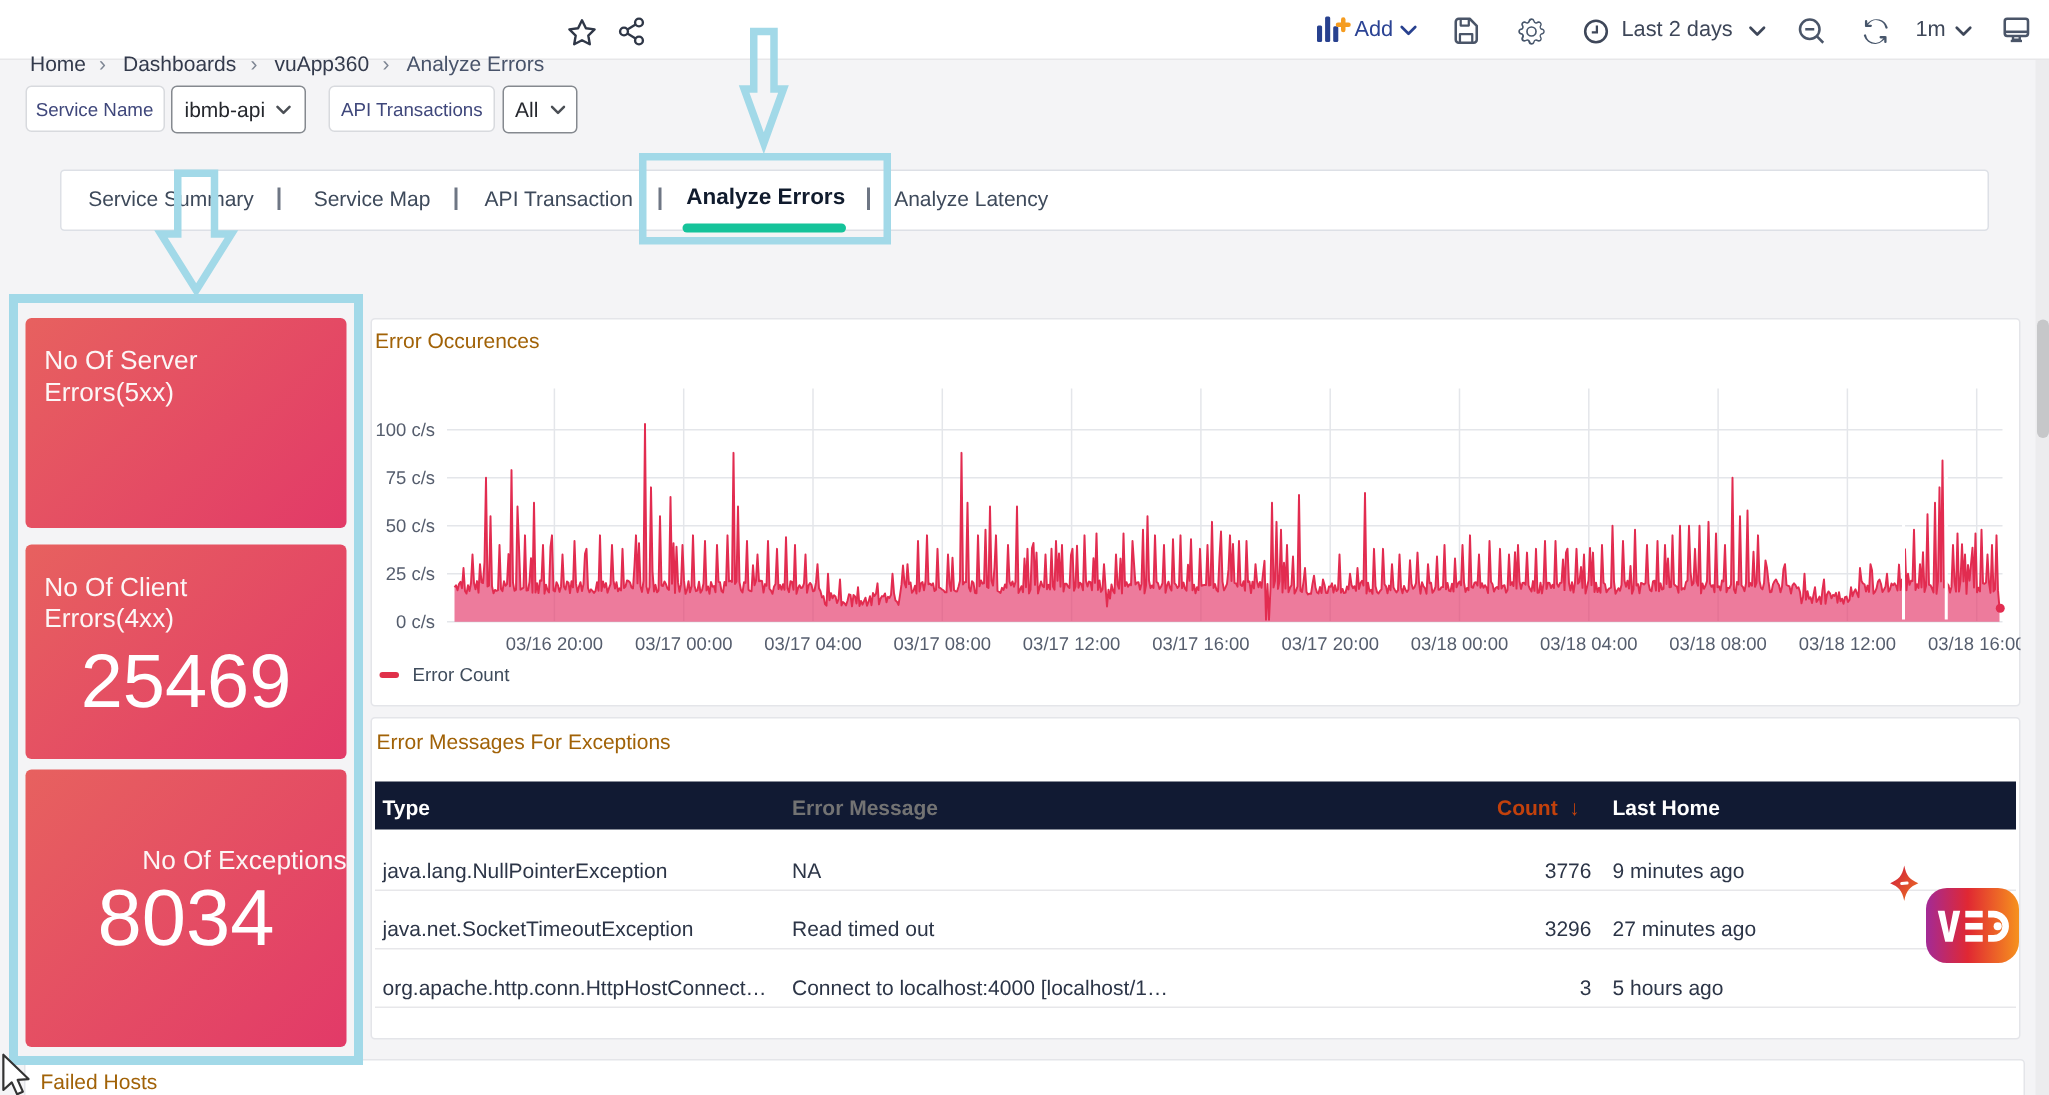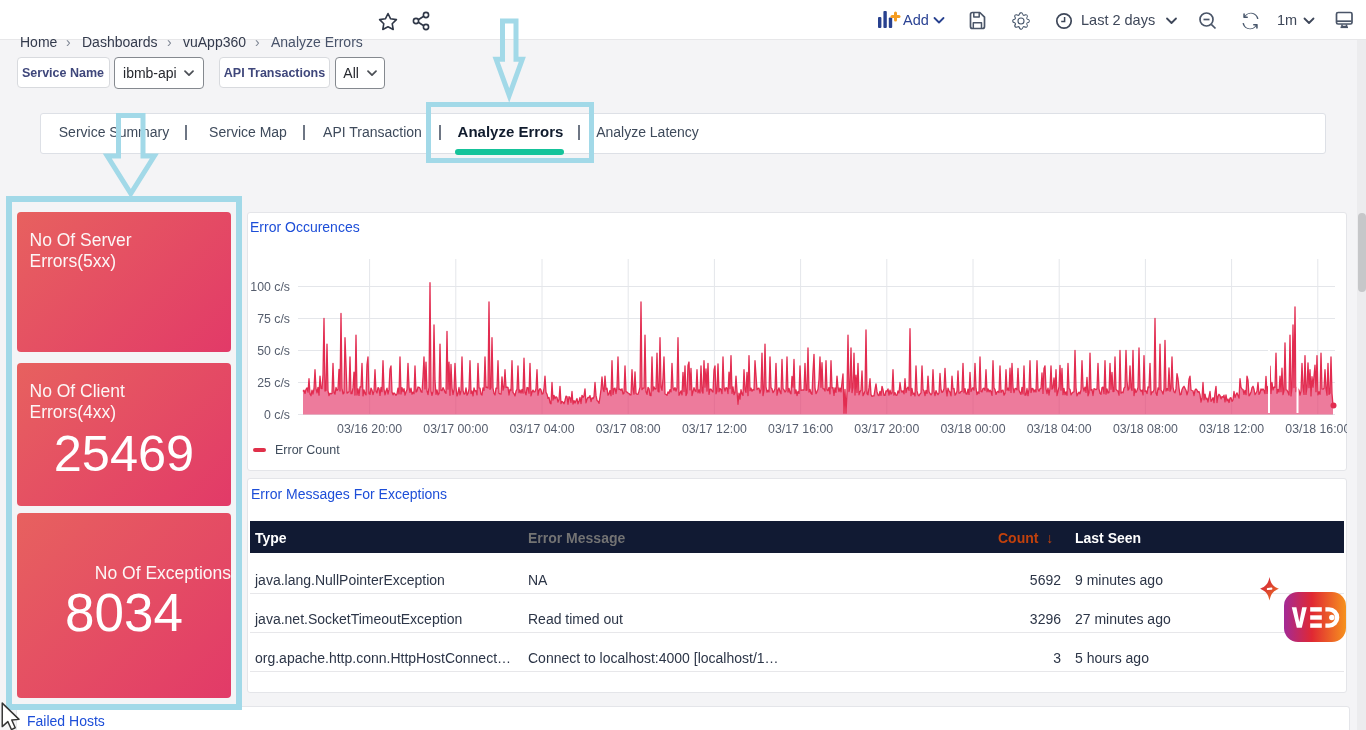--- a/index.html
+++ b/index.html
@@ -4,35 +4,35 @@
 <style>
 * { margin:0; padding:0; box-sizing:border-box; }
 html,body { width:1366px; height:730px; overflow:hidden; font-family:"Liberation Sans", sans-serif; background:#f4f4f6; }
 
 .header { position:absolute; left:0; top:0; width:1366px; height:40px; background:#fff; border-bottom:1px solid #e7e7e9; }
 .crumb { position:absolute; top:0; height:40px; line-height:40px; font-size:14px; color:#333a4c;margin-top:22px; }
 .crumb.sep { color:#7e8694; font-size:14px; }
 .addtxt { position:absolute; top:0; height:40px; line-height:41px; font-size:14.5px; color:#2b4394; }
 .toptxt { position:absolute; top:0; height:40px; line-height:41px; font-size:14.5px; color:#3e4759; }
 
-.fbtn { position:absolute; background:#fff; border:1px solid #d8dade; border-radius:4px; color:#3f477b; font-size:12.5px; text-align:center;font-weight:bold; }
+.fbtn { position:absolute; background:#fff; border:1px solid #d8dade; border-radius:4px; color:#3f477b; font-size:12.5px; text-align:center; }
 .fsel { position:absolute; background:#fff; border:1.3px solid #85898f; border-radius:4px; color:#26282e; font-size:14px; text-align:center; }
 
 .tabsbar { position:absolute; left:40px; top:113px; width:1286px; height:41px; background:#fff; border:1px solid #dde0e6; border-radius:3px; }
 .tab { position:absolute; top:113px; height:41px; line-height:38px; white-space:nowrap; font-size:14px; color:#3e4a5b; text-align:center; }
 .tab.active { font-weight:bold; color:#101b2d; font-size:15px; }
 .tabsep { position:absolute; top:125px; width:2px; height:15px; background:#6e7684; }
 .underline { position:absolute; background:#15c39a; border-radius:3px; height:5px; }
 
 .card { position:absolute; left:17px; width:214px; border-radius:4px; background:linear-gradient(135deg,#e7615f 0%,#e23a68 100%); color:#fff; }
 .cardtitle { position:absolute; left:12.5px; font-size:17.5px; line-height:20.5px; color:#fcf6f6; }
 .cardnum { position:absolute; left:0; width:100%; text-align:center; color:#fff; }
 
 .panel { position:absolute; background:#fff; border:1px solid #e4e5e9; border-radius:3px; }
-.ptitle { position:absolute; font-size:14px; color:#1d4ed8; }
+.ptitle { position:absolute; font-size:14px; color:#a16207; }
 
 .thead { position:absolute; background:#111a33; color:#fff; font-size:13.5px; font-weight:bold; }
 .tcell { position:absolute; font-size:14px; color:#2c3547; }
 .rowline { position:absolute; height:1px; background:#e7e7ea; }
 
 .annot { position:absolute; border:5px solid #a2d9e8; background:transparent; }
 svg.overlay { position:absolute; left:0; top:0; pointer-events:none; }
 
 .sbtrack { position:absolute; left:1357px; top:40px; width:9px; height:690px; background:#ececee; }
 .sbthumb { position:absolute; left:1357.5px; top:213px; width:8px; height:79px; background:#c6c7c9; border-radius:4px; }
@@ -199,25 +199,25 @@
 </svg>
 <div style="position:absolute; left:253px; top:447.5px; width:13px; height:4.5px; border-radius:2px; background:#e0304a;"></div>
 <span style="position:absolute; left:275px; top:442.5px; font-size:12.5px; color:#3f4c5c;">Error Count</span>
 
 <div class="panel" style="left:247px; top:478px; width:1100px; height:215px;"></div>
 <div class="ptitle" style="left:251px; top:486px;">Error Messages For Exceptions</div>
 <div class="thead" style="left:250px; top:521px; width:1094px; height:32px;"></div>
 <span class="tcell" style="left:255px; top:530px; color:#fff; font-weight:bold;">Type</span>
 <span class="tcell" style="left:528px; top:530px; color:#737373; font-weight:bold;">Error Message</span>
 <span class="tcell" style="left:998px; top:530px; color:#c2410c; font-weight:bold;">Count&nbsp;&nbsp;↓</span>
-<span class="tcell" style="left:1075px; top:530px; color:#fff; font-weight:bold;">Last Seen</span>
+<span class="tcell" style="left:1075px; top:530px; color:#fff; font-weight:bold;">Last Home</span>
 
 <span class="tcell" style="left:255px; top:572px;">java.lang.NullPointerException</span>
 <span class="tcell" style="left:528px; top:572px;">NA</span>
-<span class="tcell" style="left:1000px; top:572px; width:61px; text-align:right;">5692</span>
+<span class="tcell" style="left:1000px; top:572px; width:61px; text-align:right;">3776</span>
 <span class="tcell" style="left:1075px; top:572px;">9 minutes ago</span>
 <div class="rowline" style="left:250px; top:593px; width:1094px;"></div>
 
 <span class="tcell" style="left:255px; top:611px;">java.net.SocketTimeoutException</span>
 <span class="tcell" style="left:528px; top:611px;">Read timed out</span>
 <span class="tcell" style="left:1000px; top:611px; width:61px; text-align:right;">3296</span>
 <span class="tcell" style="left:1075px; top:611px;">27 minutes ago</span>
 <div class="rowline" style="left:250px; top:632px; width:1094px;"></div>
 
 <span class="tcell" style="left:255px; top:650px;">org.apache.http.conn.HttpHostConnect…</span>

